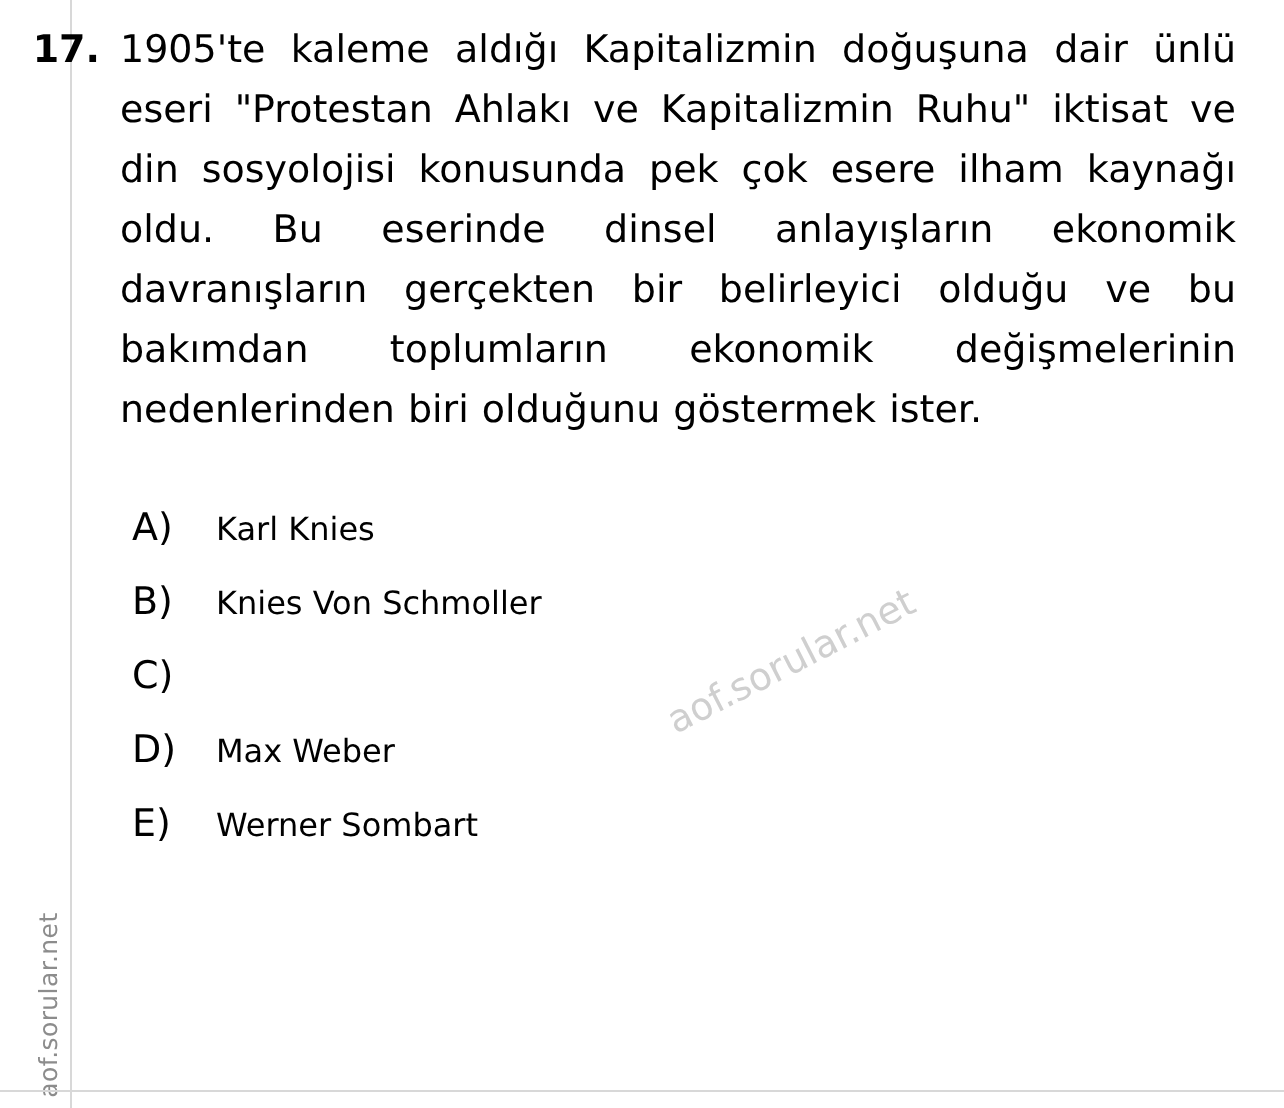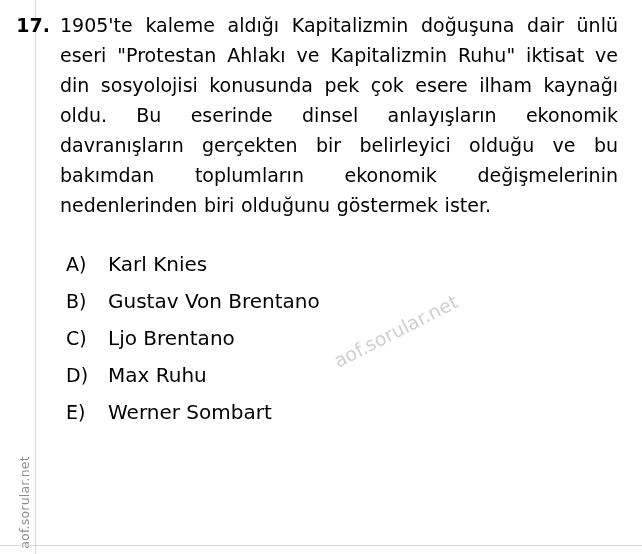--- a/index.html
+++ b/index.html
@@ -121,21 +121,21 @@
   }
 
   .opt-letter {
     width: 42px;
     flex: 0 0 42px;
     font-size: 19px;
     line-height: 29px;
   }
 
   .opt-text {
-    font-size: 20px;
+    font-size: 16px;
     line-height: 29px;
   }
 
   .bottom-rule {
     position: absolute;
     left: 0;
     bottom: 8px;
     width: 642px;
     height: 1px;
     background: #d8d8d8;
@@ -156,29 +156,28 @@
     <div class="q-body">
       <div class="q-text">1905'te kaleme aldığı Kapitalizmin doğuşuna dair ünlü eseri "Protestan Ahlakı ve Kapitalizmin Ruhu" iktisat ve din sosyolojisi konusunda pek çok esere ilham kaynağı oldu. Bu eserinde dinsel anlayışların ekonomik davranışların gerçekten bir belirleyici olduğu ve bu bakımdan toplumların ekonomik değişmelerinin nedenlerinden biri olduğunu göstermek ister.</div>
 
       <div class="options">
         <div class="option">
           <span class="opt-letter">A)</span>
           <span class="opt-text">Karl Knies</span>
         </div>
         <div class="option">
           <span class="opt-letter">B)</span>
-          <span class="opt-text">Gustav Von Brentano</span>
+          <span class="opt-text">Knies Von Schmoller</span>
         </div>
         <div class="option">
           <span class="opt-letter">C)</span>
-          <span class="opt-text">Ljo Brentano</span>
         </div>
         <div class="option">
           <span class="opt-letter">D)</span>
-          <span class="opt-text">Max Ruhu</span>
+          <span class="opt-text">Max Weber</span>
         </div>
         <div class="option">
           <span class="opt-letter">E)</span>
           <span class="opt-text">Werner Sombart</span>
         </div>
       </div>
     </div>
   </div>
 </div>
 

